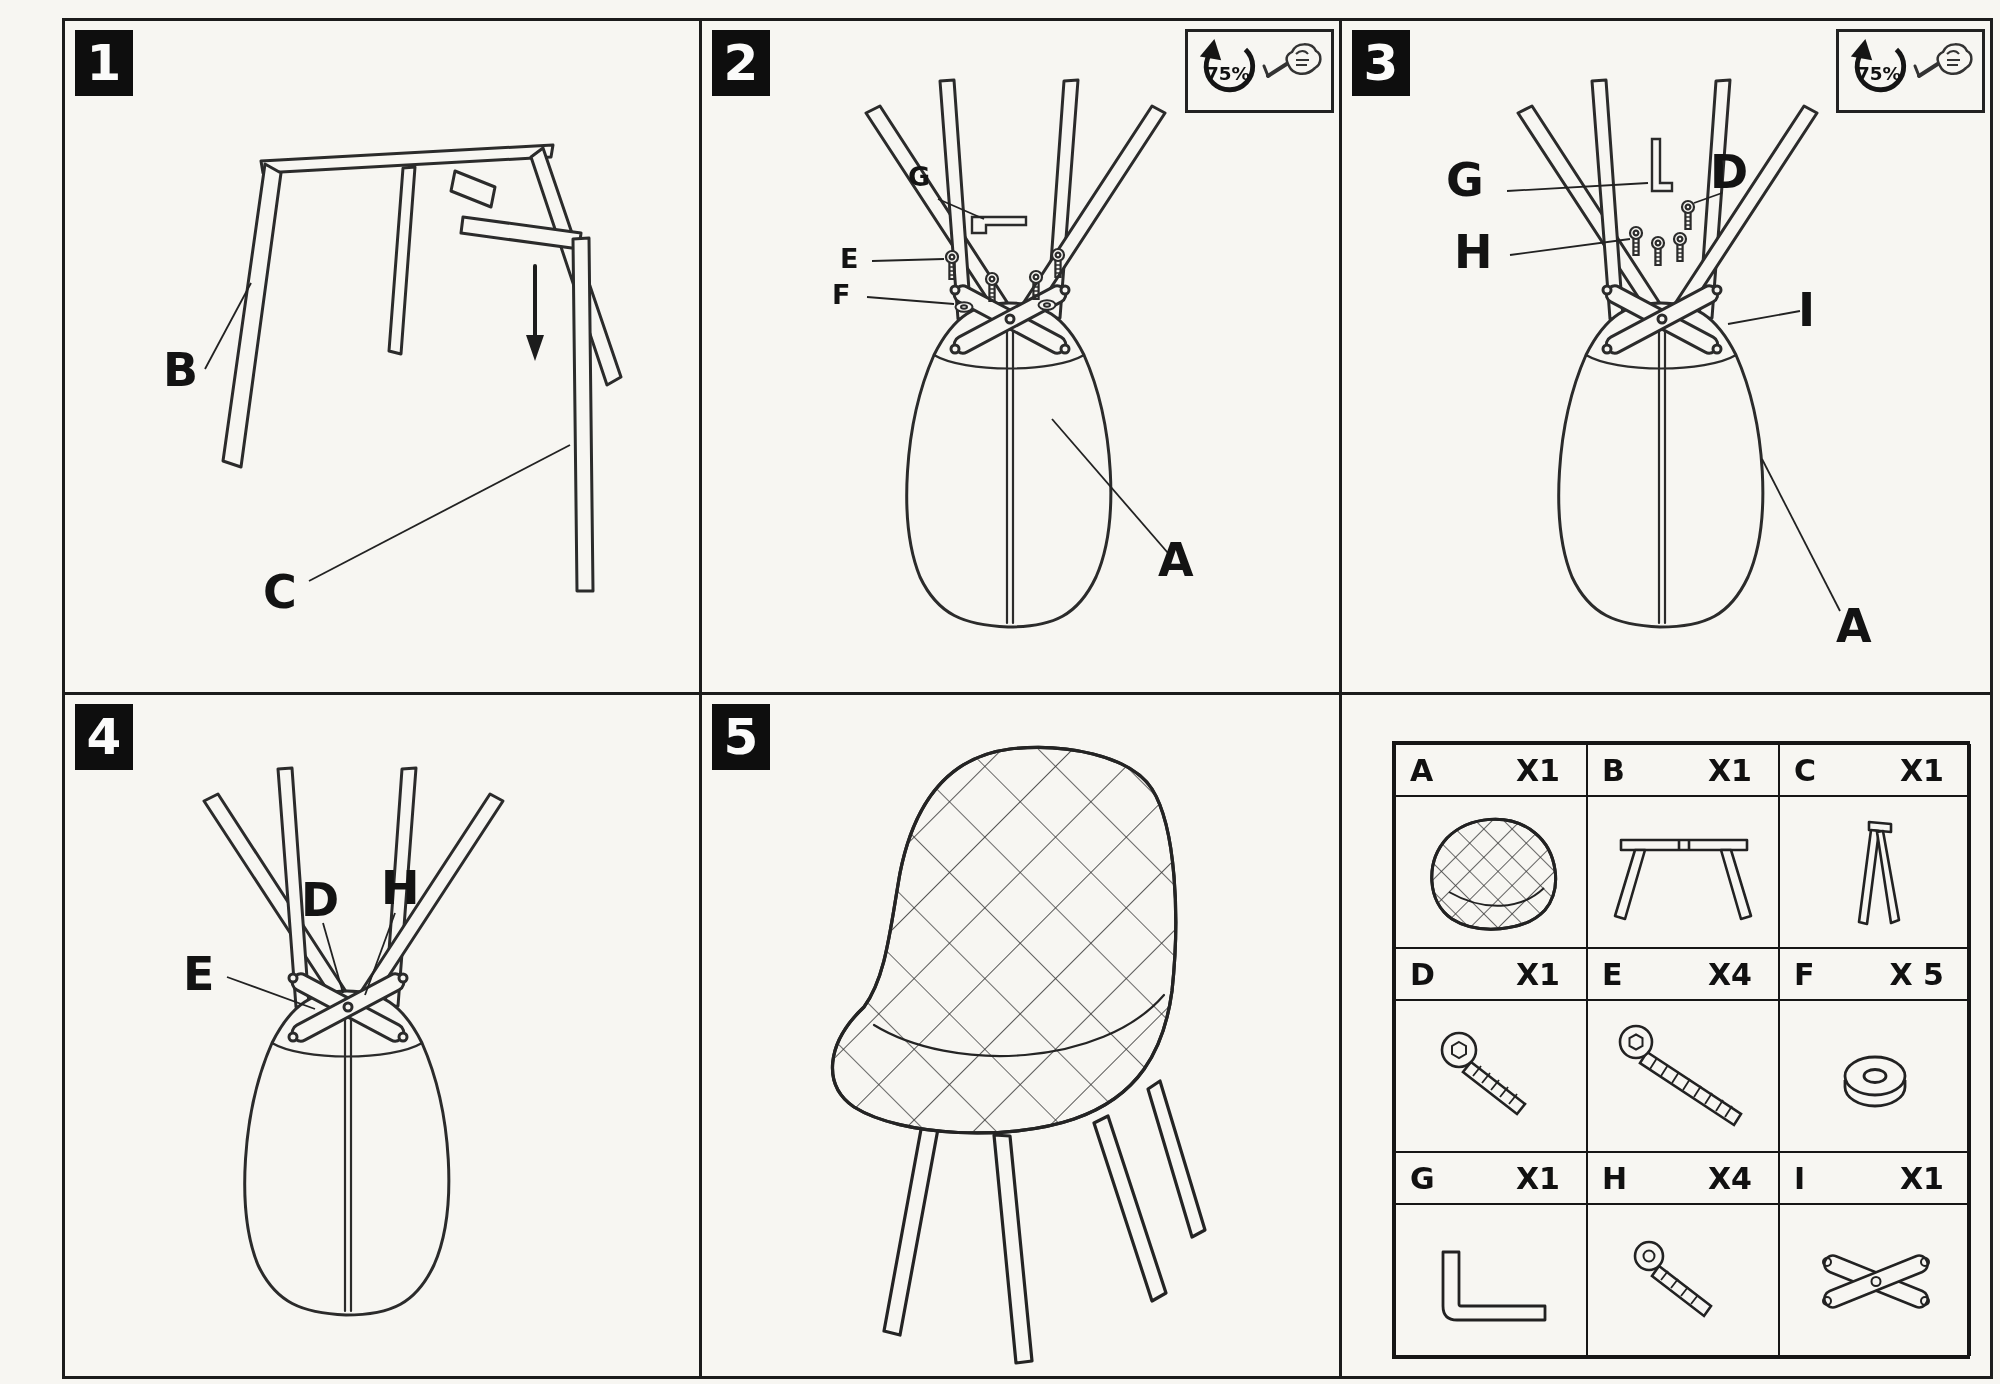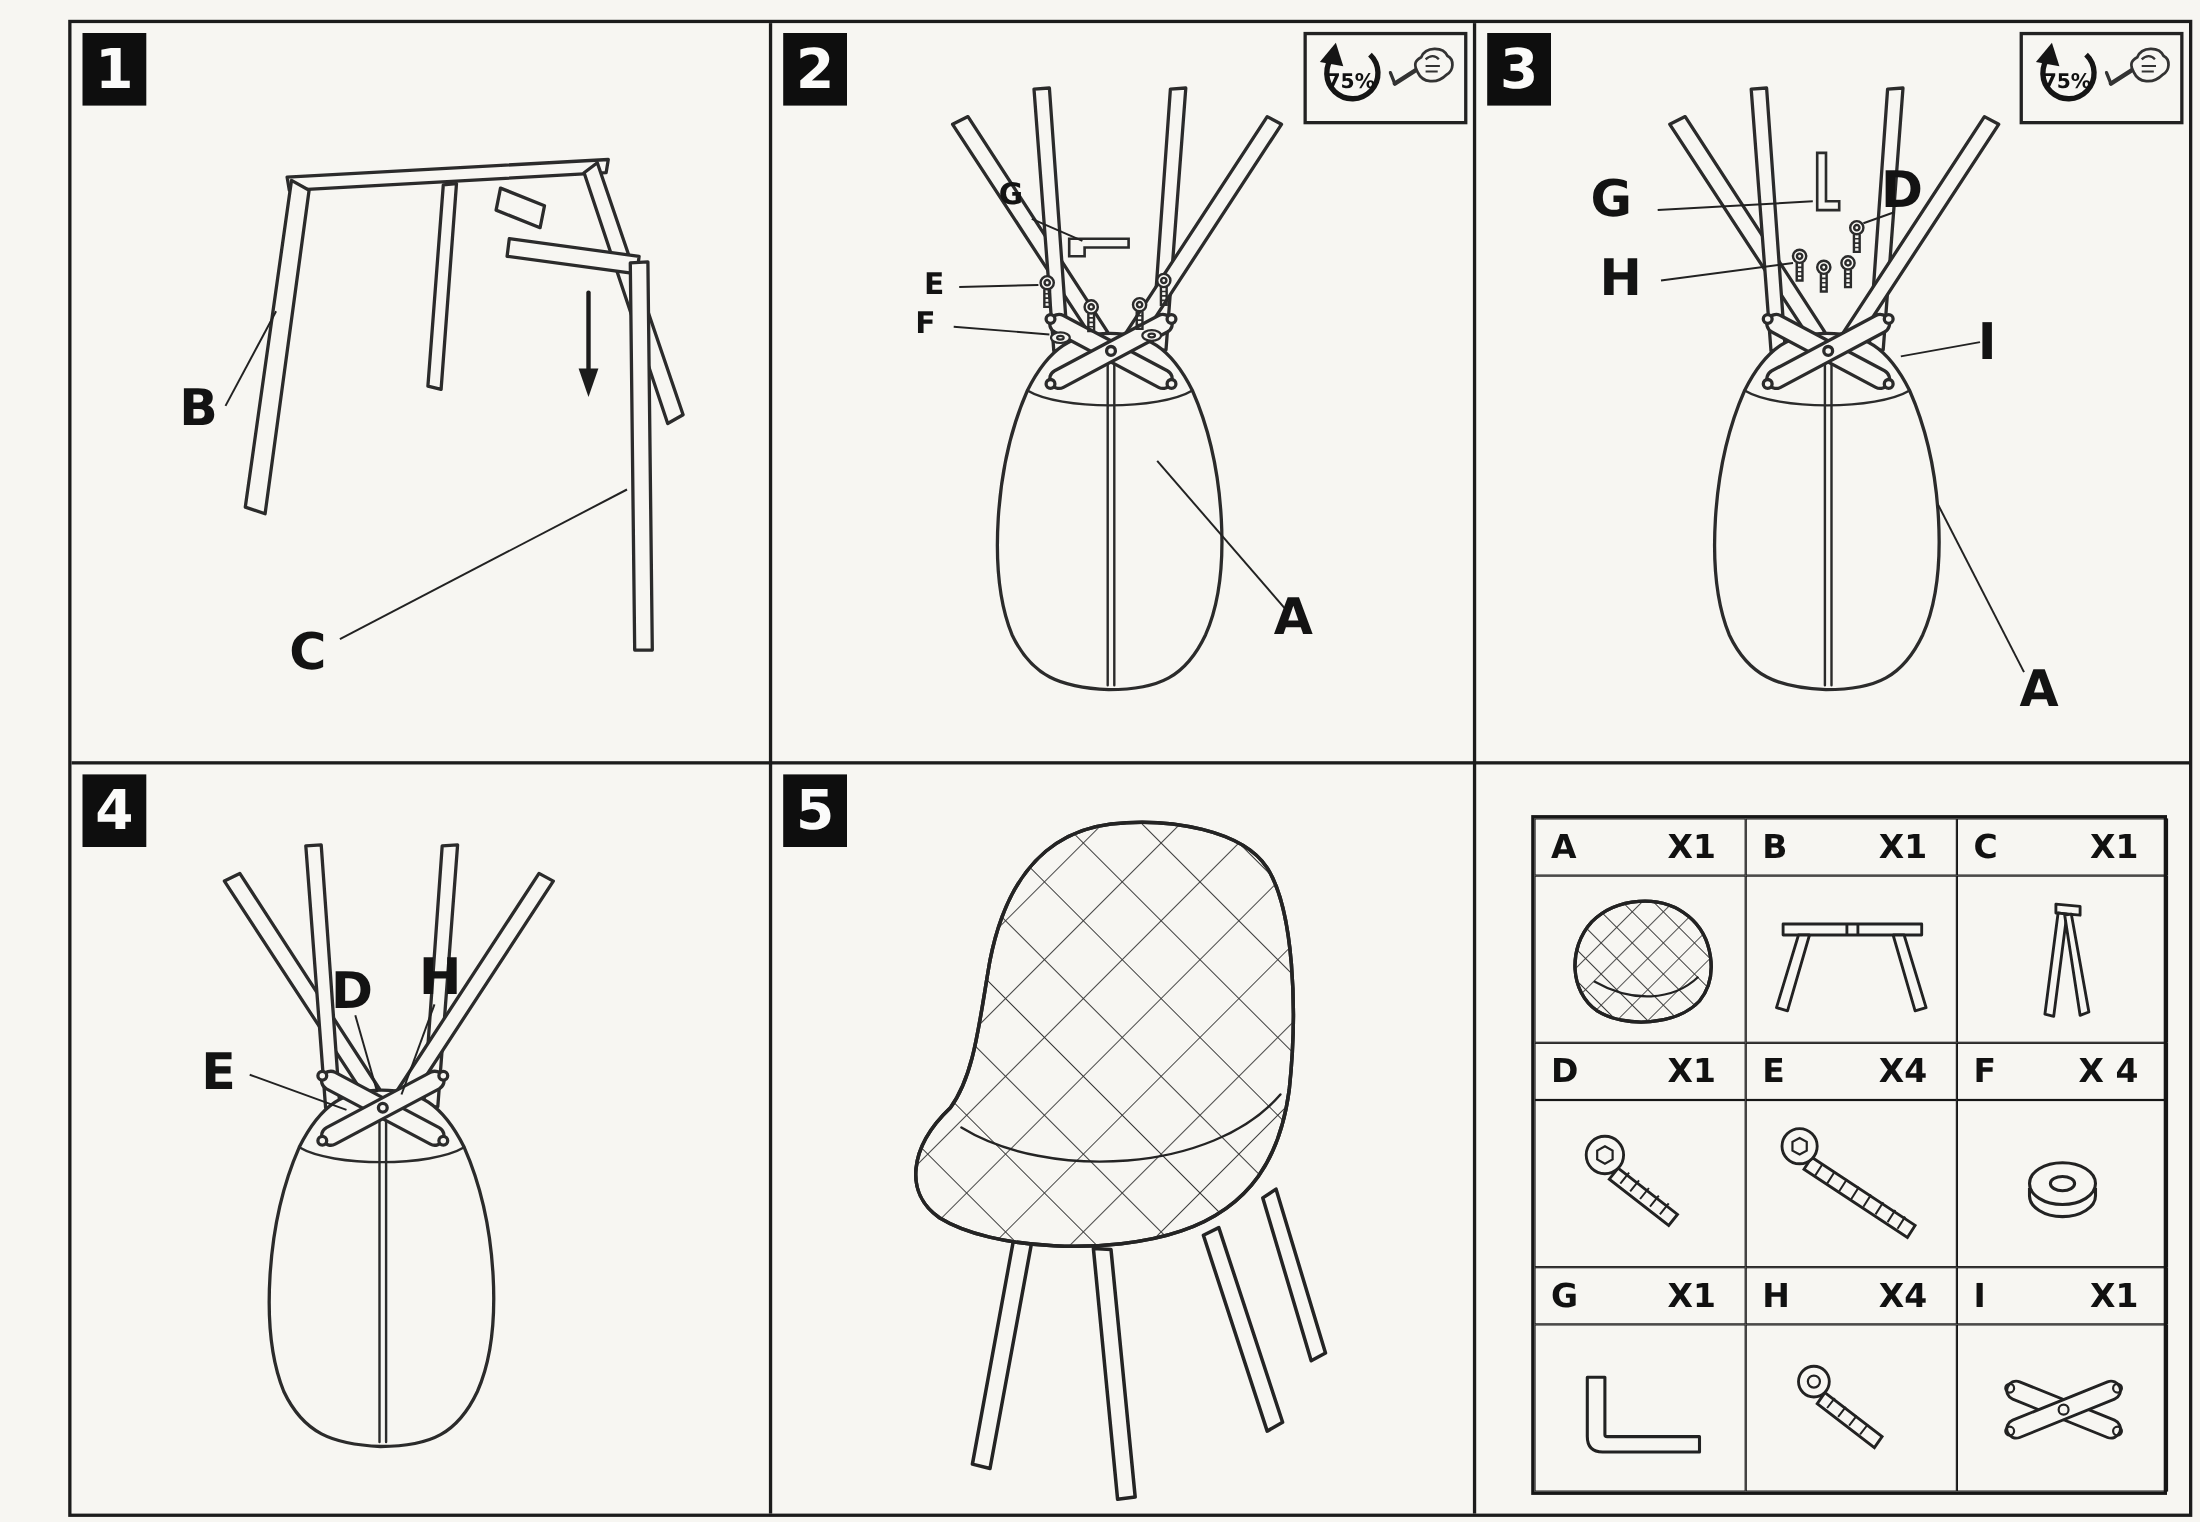--- a/index.html
+++ b/index.html
@@ -262,21 +262,21 @@
         <div class="pcell hdr">
           <span>D</span>
           <span>X1</span>
         </div>
         <div class="pcell hdr">
           <span>E</span>
           <span>X4</span>
         </div>
         <div class="pcell hdr">
           <span>F</span>
-          <span>X 4</span>
+          <span>X 5</span>
         </div>
 
         <div class="pcell">
           <svg width="184" height="144" viewBox="0 0 184 144">
             <g stroke="#222" stroke-width="2.6" fill="#f7f6f2">
               <path d="M72,58 L126,100 L118,110 L64,68 Z"></path>
               <circle cx="60" cy="46" r="17"></circle>
               <polygon points="60,38 67,42 67,50 60,54 53,50 53,42" fill="none" stroke-width="2"></polygon>
               <path d="M82,62 L74,72 M91,69 L83,79 M100,76 L92,86 M109,83 L101,93 M118,90 L110,100" fill="none" stroke-width="1.8"></path>
             </g>

